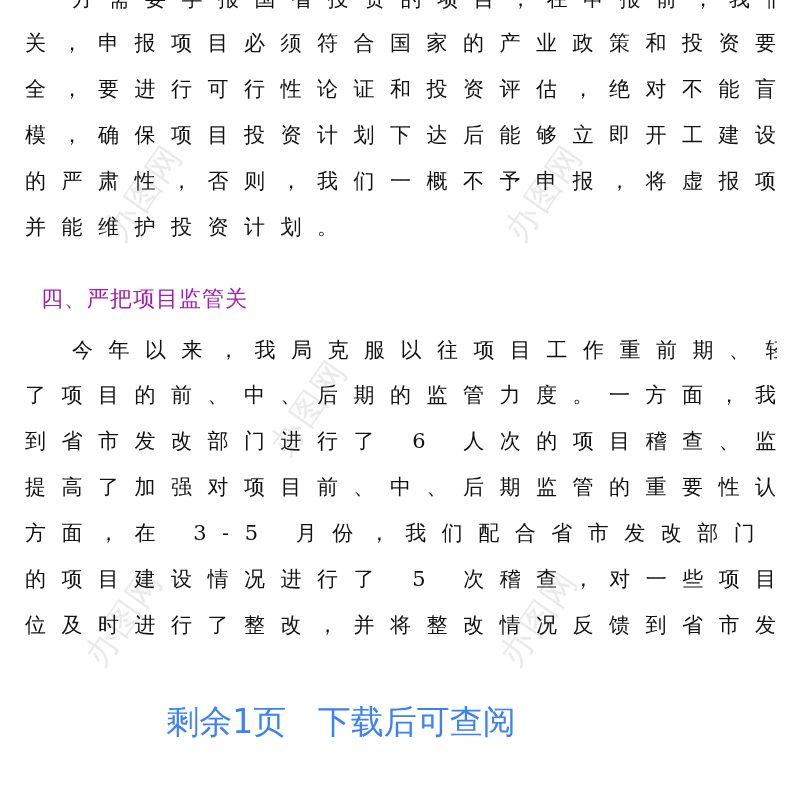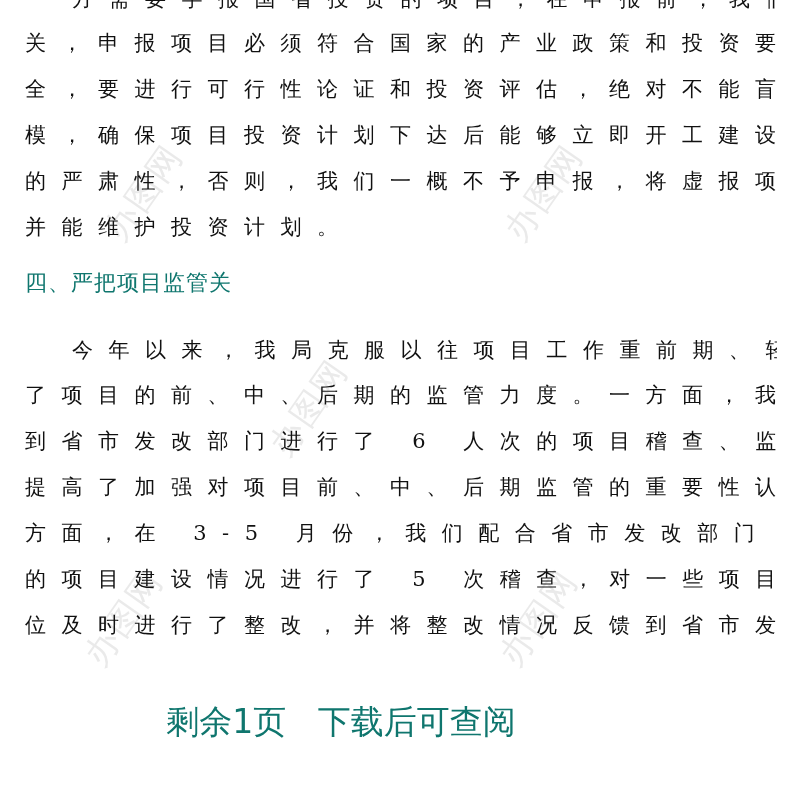--- a/index.html
+++ b/index.html
@@ -47,43 +47,43 @@
     }
     .heading {
       position: absolute;
       left: 25px;
       top: 268px;
       font-family: "DejaVu Sans", "Liberation Sans", sans-serif;
       font-size: 22px;
       line-height: 30px;
       letter-spacing: 1px;
       font-weight: normal;
-      color: #0f766e;
-      margin: 0;
+      color: #a21caf;
+      margin: 16px;
     }
     .watermark {
       position: absolute;
       font-family: "DejaVu Sans", "Liberation Sans", sans-serif;
       font-size: 34px;
       color: rgba(180,180,180,0.28);
       transform: rotate(-55deg);
       white-space: nowrap;
       pointer-events: none;
       letter-spacing: 2px;
     }
     .footer {
       position: absolute;
       left: 0;
       width: 682px;
       top: 700px;
       text-align: center;
       font-family: "DejaVu Sans", "Liberation Sans", sans-serif;
       font-size: 33px;
       line-height: 44px;
-      color: #0f766e;
+      color: #3b82f6;
       white-space: pre;
     }
   </style>
 </head>
 <body>
 
 <div class="page">
 
   <div class="watermark" style="left:90px; top:170px;">办图网</div>
   <div class="watermark" style="left:490px; top:170px;">办图网</div>

